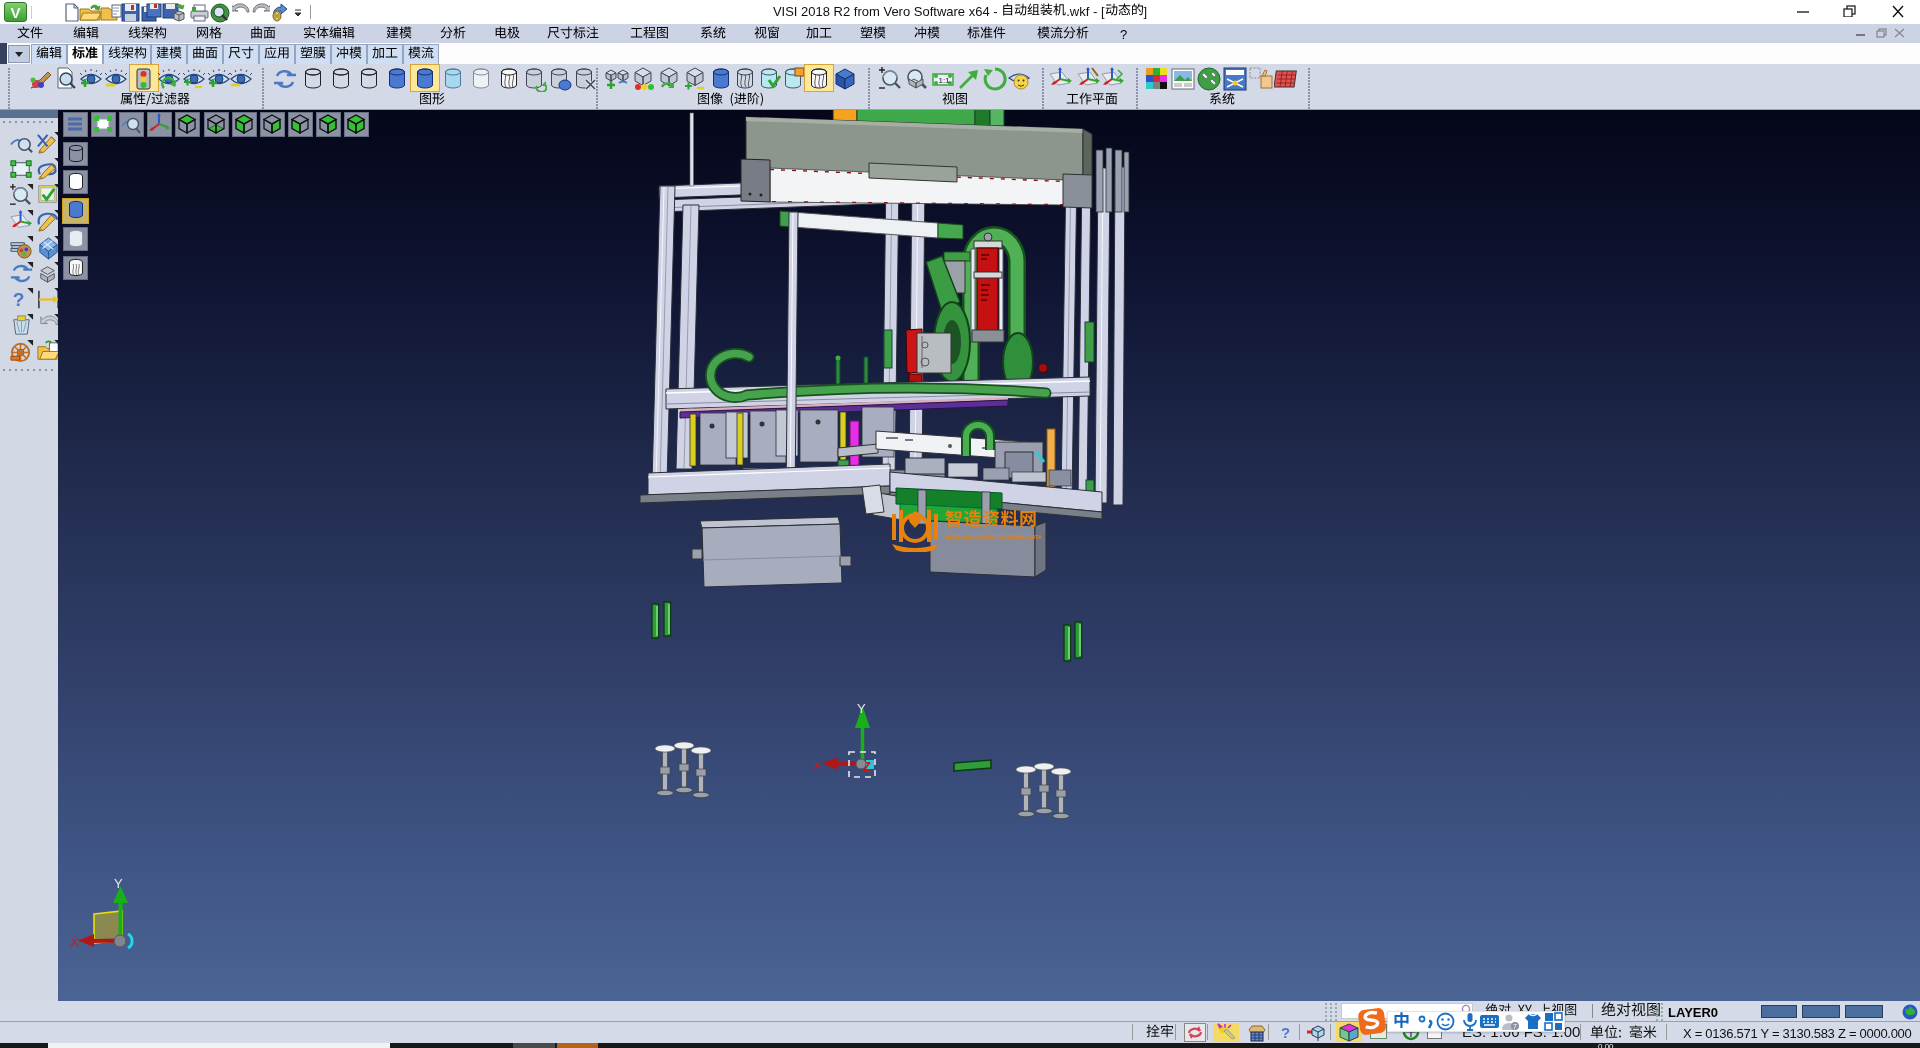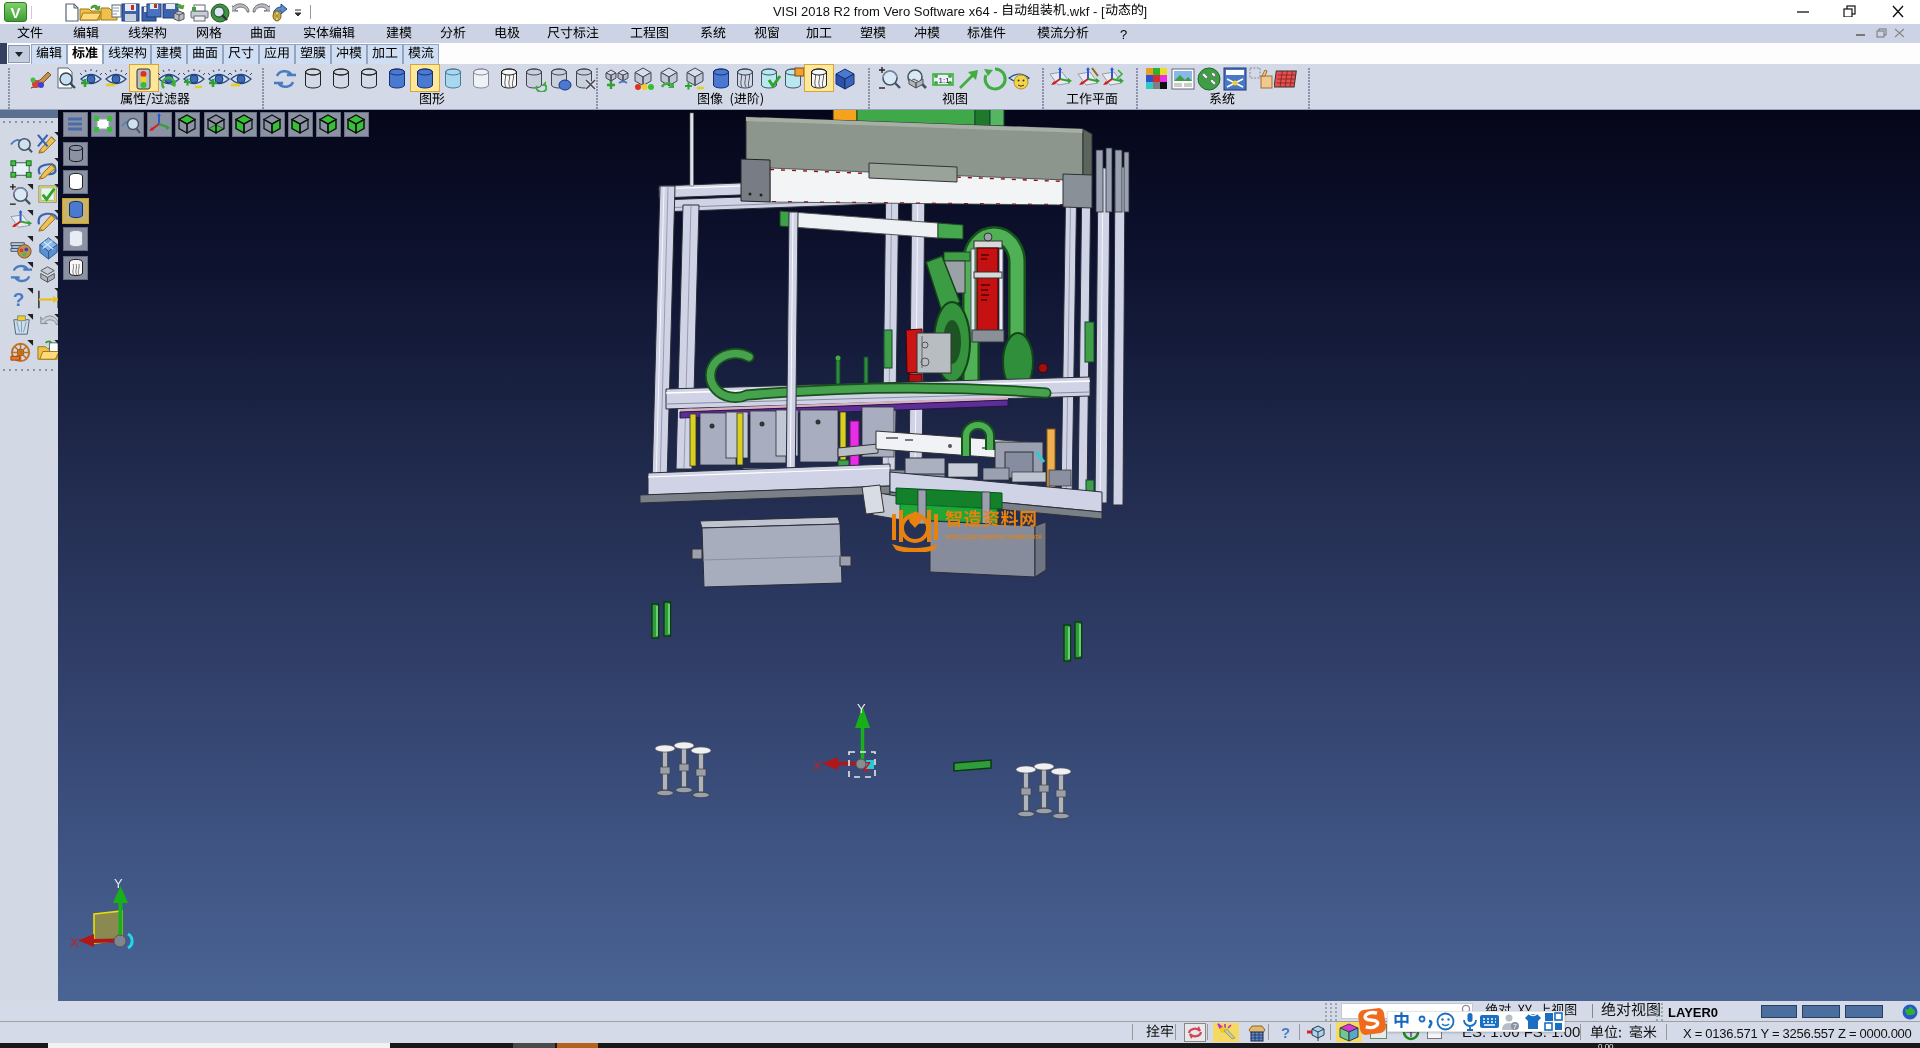--- a/index.html
+++ b/index.html
@@ -1256,21 +1256,21 @@
     <path d="M9 4v10M4 9h10" stroke="#335" stroke-width="1.2"></path>
   </svg>
 <div class="abs" style="left:1427px;top:1024px;width:15px;height:15px;background:#f4f6f8;border:1px solid #777"></div>
 <div class="abs" style="left:1590px;top:1026px"><svg width="66.9" height="17.5" viewBox="0 0 4778 1250" fill="#111" style="overflow:visible">
       <use href="#g73" x="0" y="800"></use>
       <use href="#g74" x="1000" y="800"></use>
       <use href="#g75" x="2000" y="800"></use>
       <use href="#g76" x="2778" y="800"></use>
       <use href="#g77" x="3778" y="800"></use>
     </svg></div>
-<div class="abs" style="left:1683px;top:1026px;font-size:13px;letter-spacing:-0.28px;color:#111">X = 0136.571 Y = 3256.557 Z = 0000.000</div>
+<div class="abs" style="left:1683px;top:1026px;font-size:13px;letter-spacing:-0.28px;color:#111">X = 0136.571 Y = 3130.583 Z = 0000.000</div>
 <div class="abs" style="left:1387px;top:1011px;width:178px;height:21px;background:#fff;border:1px solid #e4e4e4;box-shadow:0 1px 2px rgba(0,0,0,.2)"></div>
 <svg class="abs" width="30" height="30" style="left:1357px;top:1006px;transform:rotate(-8deg)" viewBox="0 0 30 30">
     <rect x="2" y="3" width="26" height="25" rx="6" fill="#f06a1e"></rect>
     <path d="M21 8q-7-3-11 0q-3 3 1 5l7 2q4 2 1 5q-4 3-11 0" fill="none" stroke="#fff" stroke-width="3.4"></path>
   </svg>
 <div class="abs" style="left:1393px;top:1013px"><svg width="17.0" height="21.2" viewBox="0 0 1000 1250" fill="#1565c0" style="overflow:visible">
       <use href="#g78" x="0" y="800"></use>
     </svg></div>
 <svg class="abs" width="18" height="18" style="left:1417px;top:1013px" viewBox="0 0 18 18">
     <circle cx="5" cy="6" r="2.5" fill="none" stroke="#1a6fc4" stroke-width="1.8"></circle>

